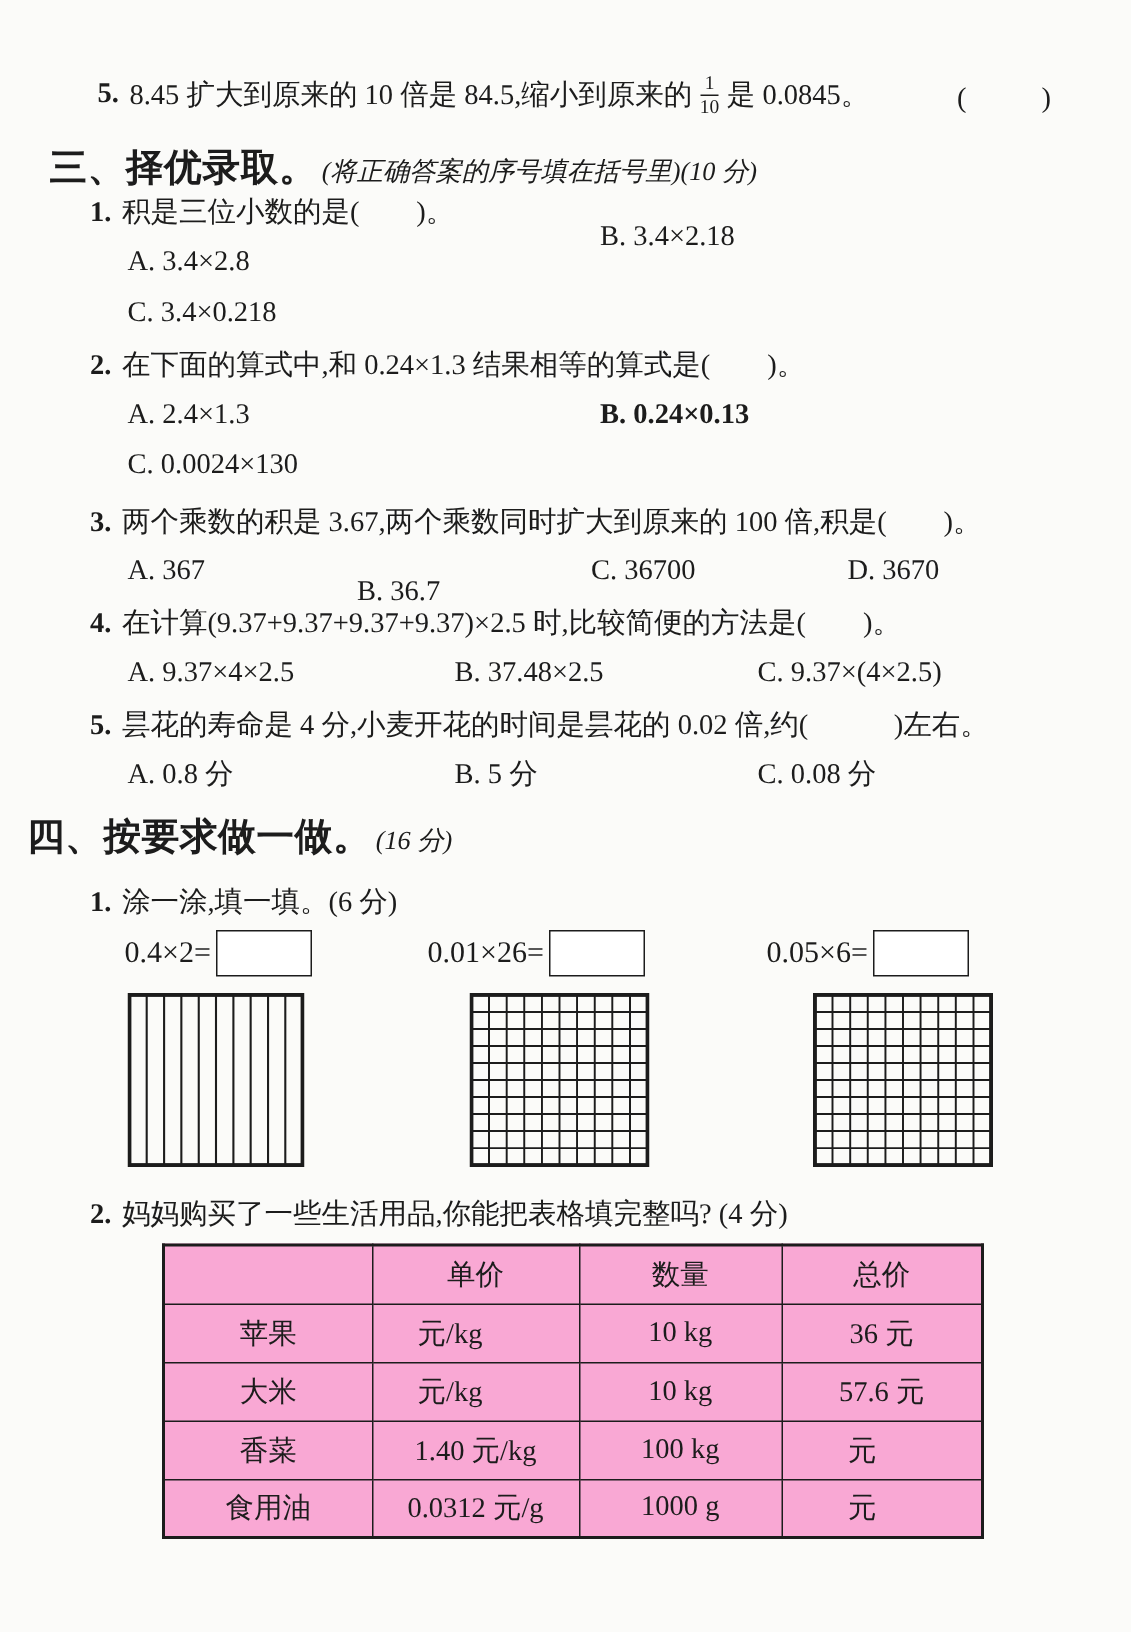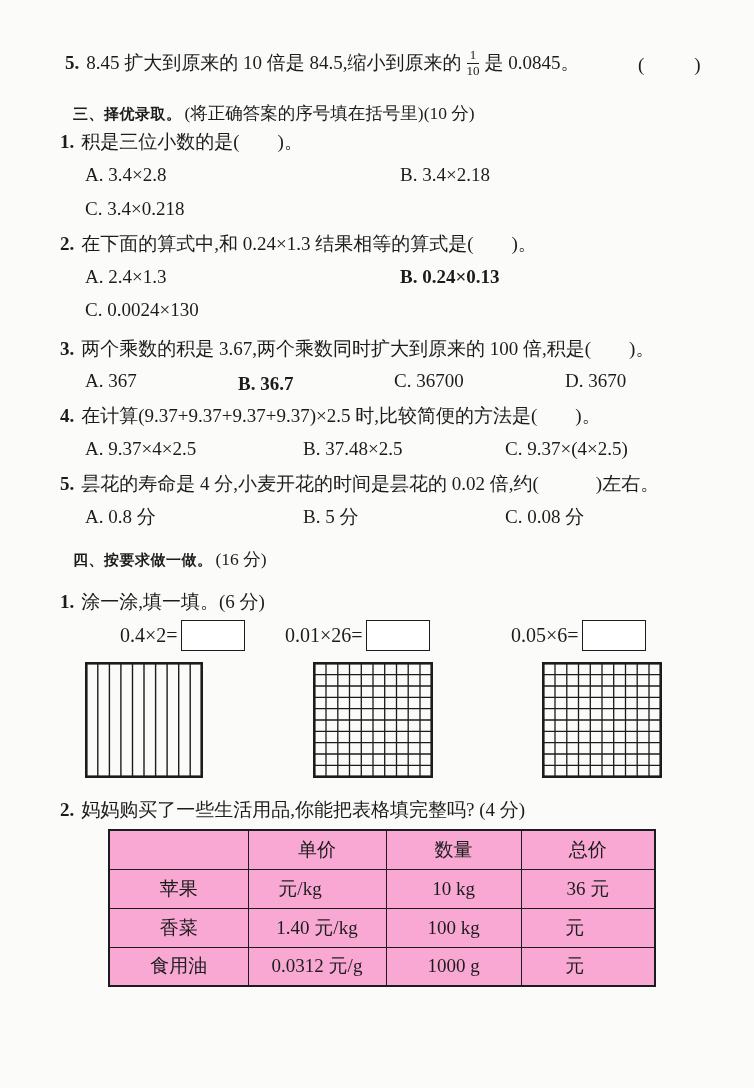--- a/index.html
+++ b/index.html
@@ -9,23 +9,23 @@
     background:#fbfbf9;
     color:#1c1c1c;
     font-family:"Liberation Serif", serif;
     overflow:hidden;
   }
   .line { position:absolute; white-space:nowrap; font-size:19px; line-height:25px; }
   .qn   { font-weight:bold; margin-right:7px; }
   .opt  { position:absolute; white-space:nowrap; font-size:19px; line-height:24px; }
   .sec-title {
     font-family:"Liberation Sans", sans-serif;
-    font-weight:bold; font-size:15px; letter-spacing:0.5px;margin-left:40px;
+    font-weight:bold; font-size:25px; letter-spacing:0.5px;
   }
-  .sec-note { font-size:17.5px; margin-left:3px; }
+  .sec-note { font-size:17.5px; margin-left:3px;font-style:italic; }
   .frac {
     display:inline-flex; flex-direction:column; align-items:center;
     font-size:13px; line-height:1.15; margin:0 5px; vertical-align:middle;
   }
   .frac .fn { border-bottom:1.4px solid #1c1c1c; padding:0 3px; }
   .item5-row { position:absolute; display:flex; align-items:center; font-size:19px; white-space:nowrap; }
   .answer-bracket { position:absolute; font-size:19px; letter-spacing:4px; }
   .eq { position:absolute; display:flex; align-items:center; font-size:20px; white-space:nowrap; }
   .ans-box {
     display:inline-block; width:64px; height:31px;
@@ -58,61 +58,61 @@
 <span class="answer-bracket" style="left:638px; top:52px;">(　　)</span>
 
 <div class="line" style="left:33px; top:100px;">
   <span class="sec-title">三、择优录取。</span><span class="sec-note">(将正确答案的序号填在括号里)(10 分)</span>
 </div>
 
 <div class="line" style="left:60px; top:129px;">
   <b class="qn">1.</b><span>积是三位小数的是(　　)。</span>
 </div>
 <span class="opt" style="left:85px; top:163px;">A. 3.4×2.8</span>
-<span class="opt" style="left:400px; top:163px;">B. 3.4×2.18</span>
+<span class="opt" style="left:400px; top:146px;">B. 3.4×2.18</span>
 <span class="opt" style="left:85px; top:197px;">C. 3.4×0.218</span>
 
 <div class="line" style="left:60px; top:231px;">
   <b class="qn">2.</b><span>在下面的算式中,和 0.24×1.3 结果相等的算式是(　　)。</span>
 </div>
 <span class="opt" style="left:85px; top:265px;">A. 2.4×1.3</span>
 <span class="opt" style="left:400px; top:265px;font-weight:bold;">B. 0.24×0.13</span>
 <span class="opt" style="left:85px; top:298px;">C. 0.0024×130</span>
 
 <div class="line" style="left:60px; top:336px;">
   <b class="qn">3.</b><span>两个乘数的积是 3.67,两个乘数同时扩大到原来的 100 倍,积是(　　)。</span>
 </div>
 <span class="opt" style="left:85px; top:369px;">A. 367</span>
-<span class="opt" style="left:238px; top:372px;font-weight:bold;">B. 36.7</span>
+<span class="opt" style="left:238px; top:383px;">B. 36.7</span>
 <span class="opt" style="left:394px; top:369px;">C. 36700</span>
 <span class="opt" style="left:565px; top:369px;">D. 3670</span>
 
 <div class="line" style="left:60px; top:403px;">
   <b class="qn">4.</b><span>在计算(9.37+9.37+9.37+9.37)×2.5 时,比较简便的方法是(　　)。</span>
 </div>
 <span class="opt" style="left:85px; top:437px;">A. 9.37×4×2.5</span>
 <span class="opt" style="left:303px; top:437px;">B. 37.48×2.5</span>
 <span class="opt" style="left:505px; top:437px;">C. 9.37×(4×2.5)</span>
 
 <div class="line" style="left:60px; top:471px;">
   <b class="qn">5.</b><span>昙花的寿命是 4 分,小麦开花的时间是昙花的 0.02 倍,约(　　　)左右。</span>
 </div>
 <span class="opt" style="left:85px; top:505px;font-family:Liberation Serif, serif;">A. 0.8 分</span>
 <span class="opt" style="left:303px; top:505px;">B. 5 分</span>
 <span class="opt" style="left:505px; top:505px;">C. 0.08 分</span>
 
-<div class="line" style="left:33px; top:546px;">
+<div class="line" style="left:18px; top:546px;">
   <span class="sec-title">四、按要求做一做。</span><span class="sec-note">(16 分)</span>
 </div>
 
 <div class="line" style="left:60px; top:589px;">
   <b class="qn">1.</b><span>涂一涂,填一填。(6 分)</span>
 </div>
 
-<div class="eq" style="left:83px; top:620px;margin-left:37px;">
+<div class="eq" style="left:83px; top:620px;">
   <span>0.4×2=</span>
   <span class="ans-box"></span>
 </div>
 <div class="eq" style="left:285px; top:620px;">
   <span>0.01×26=</span>
   <span class="ans-box"></span>
 </div>
 <div class="eq" style="left:511px; top:620px;">
   <span>0.05×6=</span>
   <span class="ans-box"></span>
@@ -153,20 +153,26 @@
     <th>数量</th>
     <th>总价</th>
   </tr>
   <tr>
     <td>苹果</td>
     <td class="fill-unit">元/kg</td>
     <td>10 kg</td>
     <td>36 元</td>
   </tr>
   <tr>
+    <td>大米</td>
+    <td class="fill-unit">元/kg</td>
+    <td>10 kg</td>
+    <td>57.6 元</td>
+  </tr>
+  <tr>
     <td>香菜</td>
     <td>1.40 元/kg</td>
     <td>100 kg</td>
     <td class="fill-total">元</td>
   </tr>
   <tr>
     <td>食用油</td>
     <td>0.0312 元/g</td>
     <td>1000 g</td>
     <td class="fill-total">元</td>

